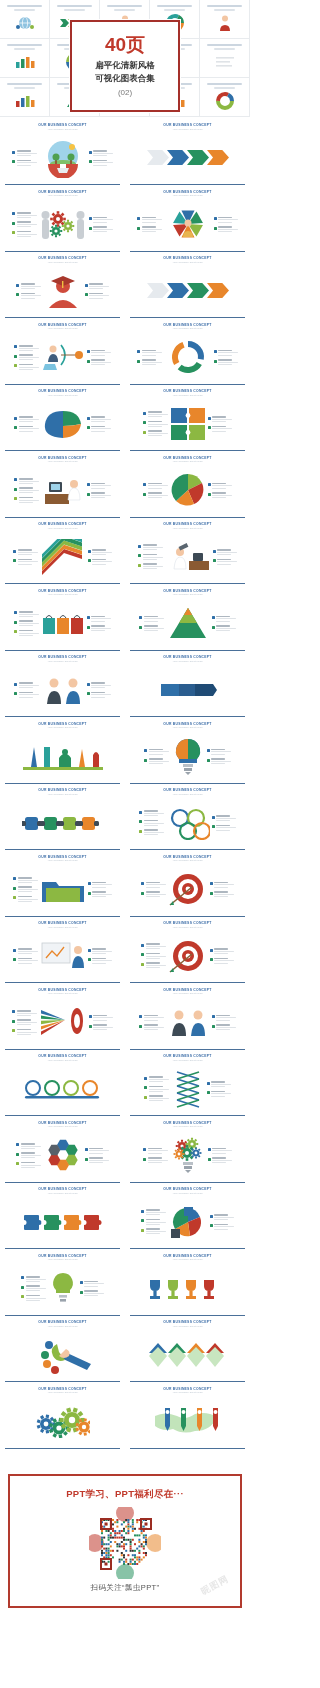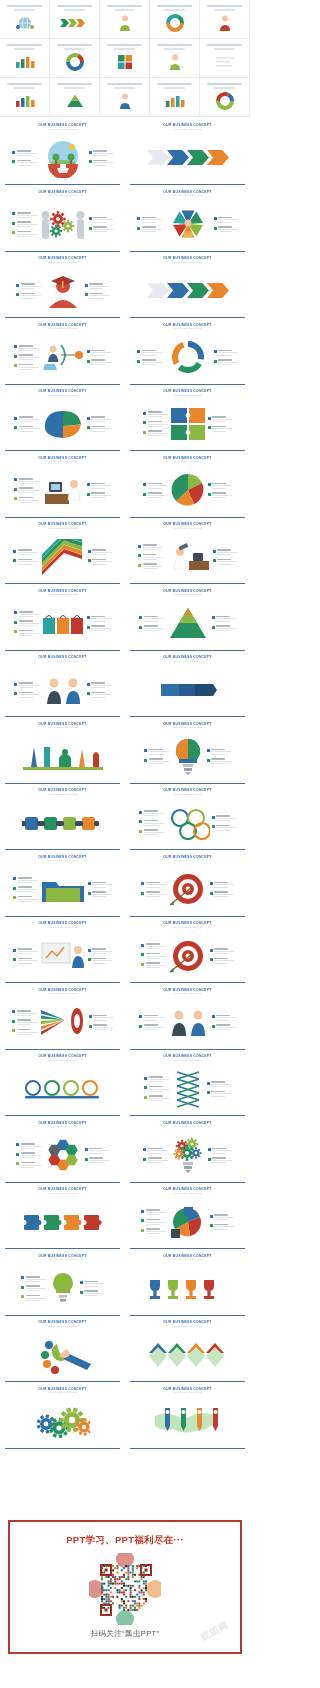--- a/index.html
+++ b/index.html
@@ -53,21 +53,21 @@
   .tx { display:flex; flex-direction:column; gap:1.2px; }
   .tx .hd { height:1.6px; width:14px; border-radius:0.8px; }
   .tx .ln { height:1px; width:20px; background:#dfe3e7; border-radius:0.5px; }
   .tx .ln.s { width:14px; }
   .txgroup { display:flex; flex-direction:column; gap:3.5px; justify-content:center; }
   .bullet { display:flex; gap:1.5px; align-items:flex-start; }
   .bdot { width:3px; height:3px; border-radius:0.5px; flex:none; margin-top:0.5px; }
 
   
   .footer {
-    position:absolute; left:8px; top:1520px; width:234px; height:134px;
+    position:absolute; left:8px; top:1474px; width:234px; height:134px;
     border:2px solid #b23a2e; background:#fff;
     display:flex; flex-direction:column; align-items:center; justify-content:flex-start;
     padding-top:12px;
   }
   .f-top { font-size:9.5px; color:#c0392b; font-weight:bold; letter-spacing:0.3px; }
   .f-qr { width:72px; height:72px; margin:6px 0 4px 0; position:relative; }
   .f-bot { font-size:7.5px; color:#555; letter-spacing:0.4px; }
   .wm { position:absolute; font-size:9px; color:rgba(120,120,120,0.18); transform:rotate(-28deg);
         pointer-events:none; font-weight:bold; letter-spacing:1px; }
 </style>
@@ -240,20 +240,26 @@
             <svg viewBox="0 0 18 18" width="18" height="18">
               <circle cx="9" cy="9" r="7" fill="none" stroke="#8cb842" stroke-width="4" stroke-dasharray="22 44"></circle>
               <circle cx="9" cy="9" r="7" fill="none" stroke="#c0392b" stroke-width="4" stroke-dasharray="14 44" stroke-dashoffset="-22"></circle>
               <circle cx="9" cy="9" r="7" fill="none" stroke="#2f6fa8" stroke-width="4" stroke-dasharray="8 44" stroke-dashoffset="-36"></circle>
             </svg>
           </div>
         </div>
       </div>
   </div>
 
+  <div class="card">
+    <div class="card-n">40页</div>
+    <div class="card-l">扁平化清新风格</div>
+    <div class="card-l">可视化图表合集</div>
+    <div class="card-s">(02)</div>
+  </div>
 
   <div class="slides" id="slide-grid">
       <div class="srow">
         <div class="slide">
           <div class="sl-h">
             <div class="sl-t">OUR BUSINESS CONCEPT</div>
             <div class="sl-s">Your available great news</div>
           </div>
           <div class="sl-body">
             <div class="txgroup">

